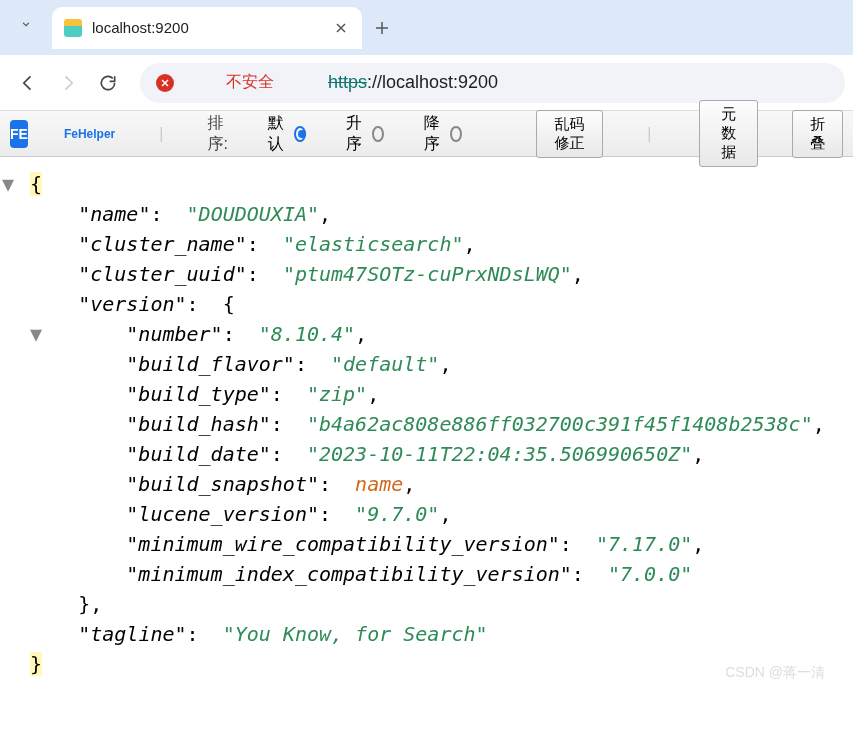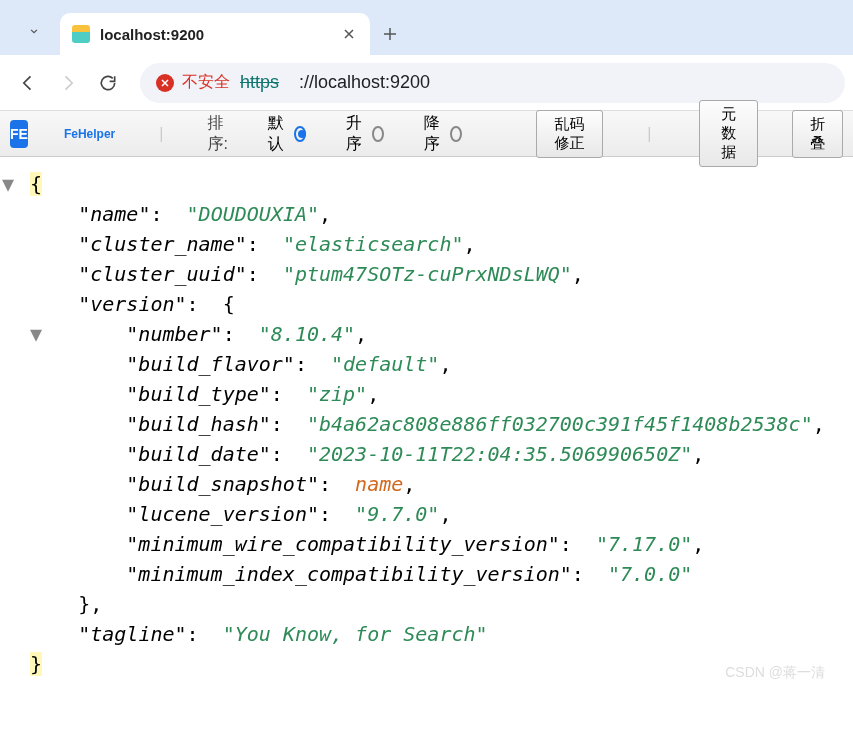--- a/index.html
+++ b/index.html
@@ -1,35 +1,35 @@
 <!DOCTYPE html>
 <html><head>
 <meta charset="utf-8">
 <style>
 * { margin: 0; padding: 0; box-sizing: border-box; }
 body { font-family: "Microsoft YaHei", Arial, sans-serif; background: #fff; width: 853px; height: 748px; overflow: hidden; }
 
-.chrome-top { background: #dde8f8; height: 55px; display: flex; align-items: flex-end; padding-left: 18px; font-weight: bold; }
+.chrome-top { background: #dde8f8; height: 55px; display: flex; align-items: center; padding-left: 10px; }
 .tab-dropdown { width: 32px; height: 32px; display: flex; align-items: center; justify-content: center; margin-bottom: 8px; cursor: pointer; }
 .tab { background: #fff; height: 42px; width: 310px; border-radius: 10px 10px 0 0; display: flex; align-items: center; padding: 0 12px; margin-left: 10px; position: relative; }
 .tab-favicon { width: 18px; height: 18px; margin-right: 10px; background: linear-gradient(180deg, #f9c23c 40%, #4ecdc4 40%); border-radius: 3px; }
 .tab-title { font-size: 15px; color: #222; flex: 1; }
 .tab-close { width: 18px; height: 18px; display: flex; align-items: center; justify-content: center; cursor: pointer; color: #555; font-size: 16px; }
 .new-tab { width: 40px; height: 42px; display: flex; align-items: center; justify-content: center; cursor: pointer; color: #555; font-size: 22px; }
 
 .nav-bar { background: #fff; height: 56px; display: flex; align-items: center; padding: 0 8px; border-bottom: 1px solid #ddd; }
 .nav-btn { width: 40px; height: 40px; display: flex; align-items: center; justify-content: center; cursor: pointer; color: #555; border-radius: 20px; }
 .nav-btn.disabled { color: #ccc; cursor: default; }
 .nav-btn svg { width: 20px; height: 20px; }
-.omnibox { flex: 1; height: 40px; background: #f1f3f9; border-radius: 20px; margin-left: 12px; display: flex; align-items: center; padding: 0 16px; }
+.omnibox { flex: 1; height: 40px; background: #f1f3f9; border-radius: 20px; margin-left: 12px; display: flex; align-items: center; padding: 0 16px; gap: 44px; }
 .security-icon { width: 18px; height: 18px; background: #d93025; border-radius: 50%; display: flex; align-items: center; justify-content: center; color: #fff; font-size: 12px; margin-right: 8px; }
 .insecure-text { color: #d93025; font-size: 16px; margin-right: 10px; }
 .url { font-size: 18px; color: #606060; }
 .url .struck { text-decoration: line-through; color: #0f766e; }
-.url .host { color: #202124; margin-left: 20px; }
+.url .host { color: #202124; }
 
 .toolbar { background: linear-gradient(#f8f8f8, #ececec); height: 46px; border-bottom: 1px solid #ccc; display: flex; align-items: center; padding: 0 10px; font-size: 16px; gap: 30px; }
 .fe-logo { width: 28px; height: 28px; background: #1a73e8; color: #fff; font-weight: bold; display: flex; align-items: center; justify-content: center; border-radius: 4px; font-size: 14px; margin-right: 6px; }
 .brand { color: #1a73e8; font-weight: bold; font-size: 12px; }
 .sep { color: #ccc; margin: 0 14px; }
 .sort-label { color: #444; margin-right: 10px; }
 .radio-opt { display: flex; align-items: center; margin-right: 10px; cursor: pointer; }
 .radio-opt .txt { margin-right: 6px; }
 .radio { width: 16px; height: 16px; border: 2px solid #888; border-radius: 50%; display: inline-block; position: relative; }
 .radio.checked { border-color: #1a73e8; }

